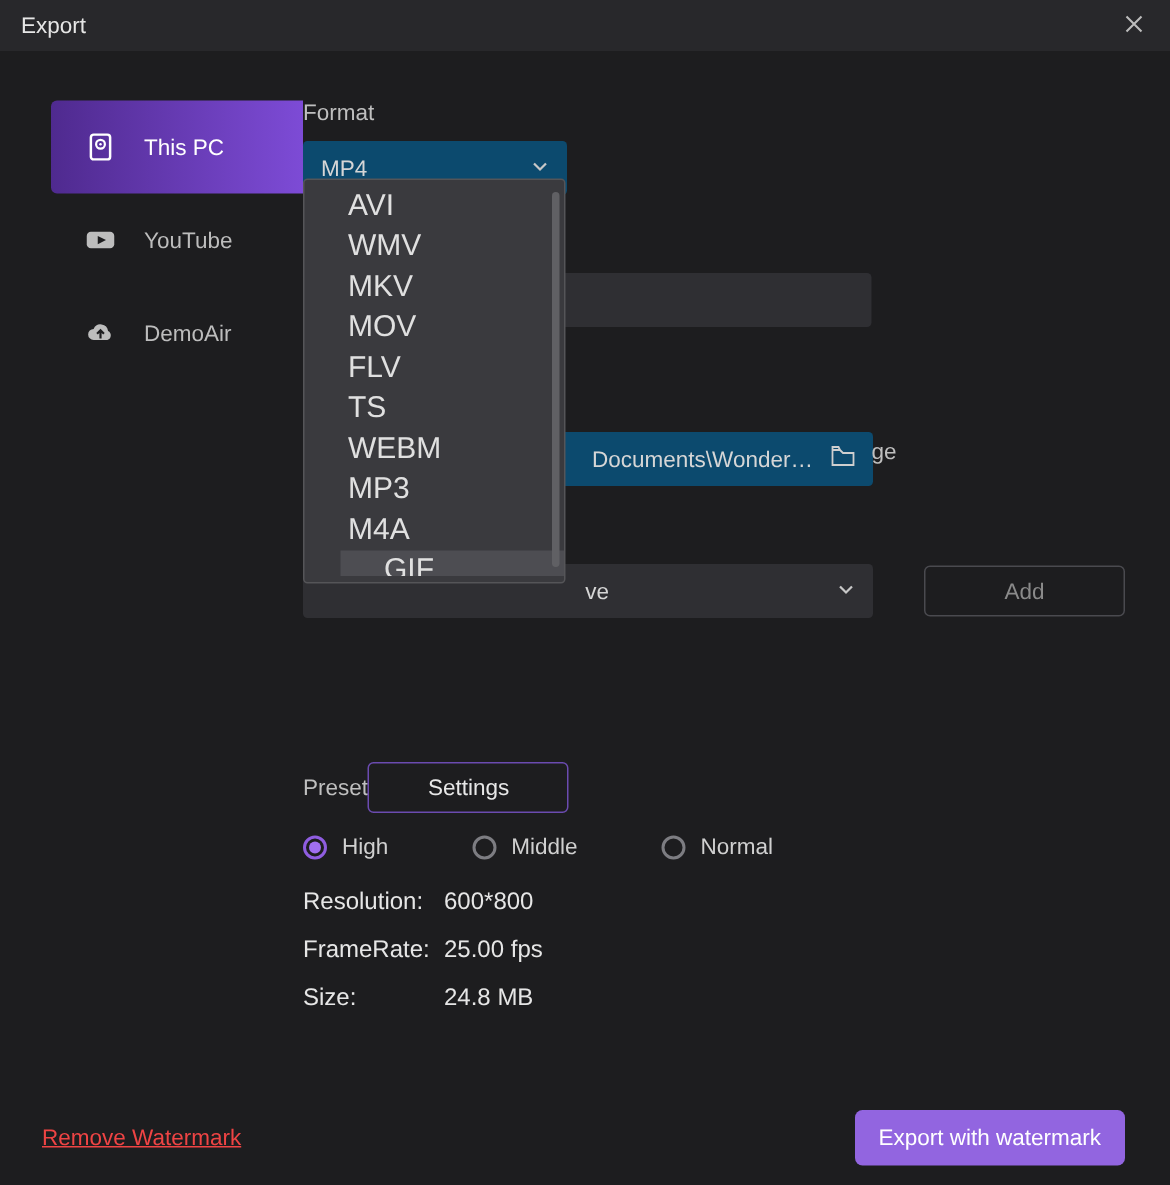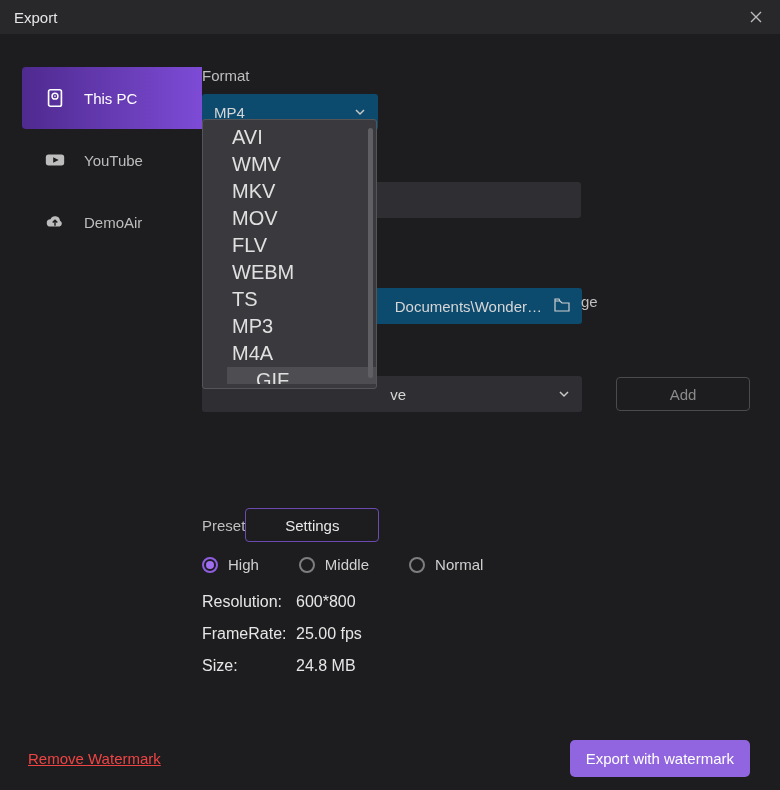--- a/index.html
+++ b/index.html
@@ -22,21 +22,21 @@
     .title-text { color: #e6e6e6; font-size: 15px; }
     .close-btn { color: #bcbcbc; cursor: pointer; font-size: 15px; padding: 4px; }
     .body-area {
       display: flex;
       height: calc(100% - 34px - 64px);
       position: relative;
     }
     .sidebar {
       width: 202px;
       padding-top: 33px;
-      padding-left: 22px;
+      padding-left: 34px;
     }
     .sidebar-item {
       height: 62px;
       display: flex;
       align-items: center;
       gap: 18px;
       padding-left: 22px;
       color: #bdbdbd;
       font-size: 15px;
       border-radius: 4px 0 0 4px;
@@ -79,21 +79,21 @@
       cursor: pointer;
       background: transparent;
     }
     .btn.disabled { border-color: #4a4a4f; color: #8a8a8a; cursor: default; }
     .lang-row { display: flex; align-items: center; gap: 34px; margin-top: 52px; }
     .lang-row .text-partial { width: 380px; height: 36px; background: #2f2f33; border-radius: 3px; display: flex; align-items: center; justify-content: space-between; padding: 0 12px; color: #d6d6d6; font-size: 15px; }
     .lang-row .text-partial span:first-child { margin-left: auto; padding-right: 152px; }
     .lang-label-partial { position: absolute; left: 379px; top: 259px; font-size: 15px; color: #bfbfbf; }
     .preset-section { margin-top: 96px; }
     .preset-header { display: flex; align-items: center; justify-content: flex-start; width: 546px; }
-    .radio-row { display: flex; gap: 40px; margin-top: 14px; }
+    .radio-row { display: flex; gap: 56px; margin-top: 14px; }
     .radio-item { display: flex; align-items: center; gap: 10px; font-size: 15px; color: #d0d0d0; cursor: pointer; }
     .radio-outer {
       width: 16px; height: 16px; border-radius: 50%;
       border: 2px solid #8f5de0;
       display: flex; align-items: center; justify-content: center;
     }
     .radio-outer.unselected { border-color: #7d7d82; }
     .radio-inner { width: 8px; height: 8px; border-radius: 50%; background: #a06ef0; }
     .info-rows { margin-top: 20px; }
     .info-row { display: flex; font-size: 16px; color: #e6e6e6; margin-bottom: 14px; }
@@ -209,22 +209,22 @@
         </span>
       </div>
 
       <div class="dropdown">
         <div class="dropdown-inner">
           <div class="dd-item">AVI</div>
           <div class="dd-item">WMV</div>
           <div class="dd-item">MKV</div>
           <div class="dd-item">MOV</div>
           <div class="dd-item">FLV</div>
+          <div class="dd-item">TS</div>
           <div class="dd-item">WEBM</div>
-          <div class="dd-item">TS</div>
           <div class="dd-item">MP3</div>
           <div class="dd-item">M4A</div>
           <div class="dd-item hovered">GIF</div>
           <div class="dropdown-scrollbar"></div>
         </div>
       </div>
     </div>
 
     <div class="hidden-name-field"></div>
 

